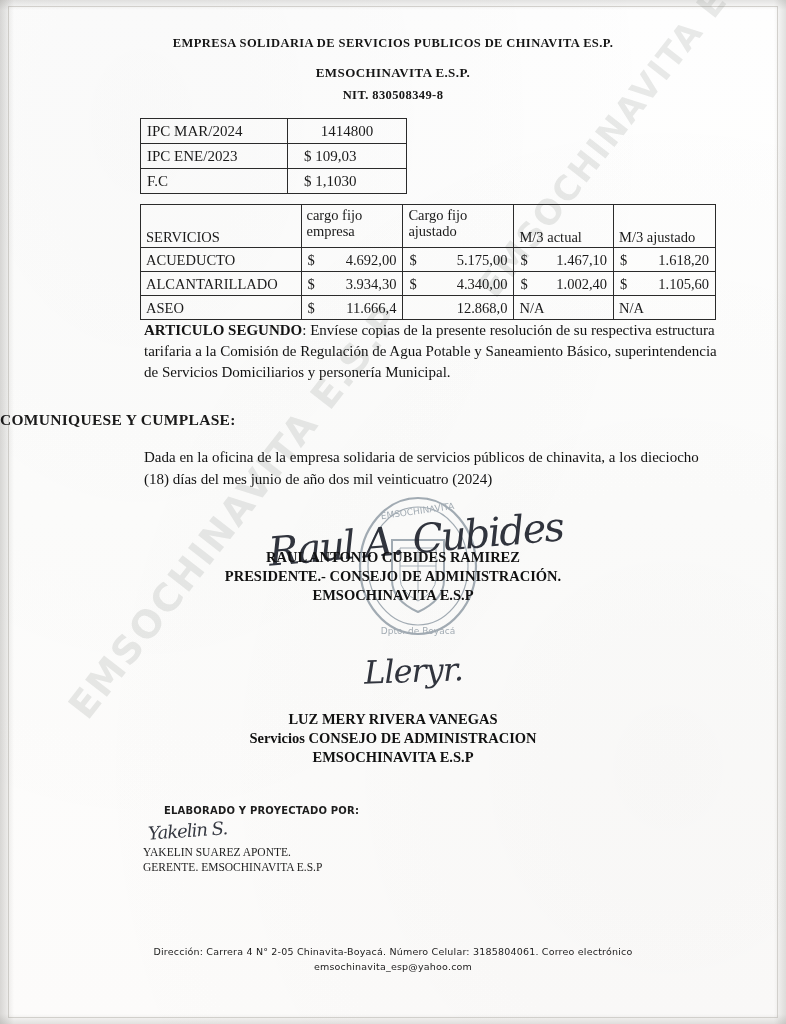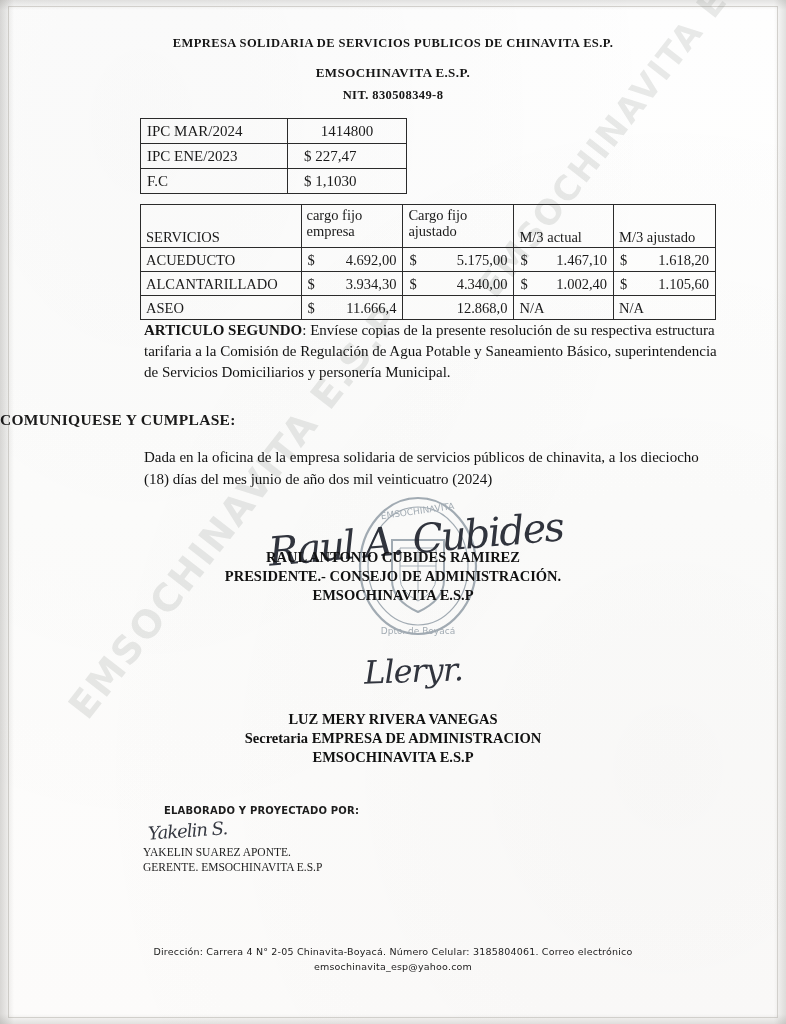--- a/index.html
+++ b/index.html
@@ -302,21 +302,21 @@
     </div>
 
     <table class="ipc-table">
       <tbody>
         <tr>
           <td class="label">IPC MAR/2024</td>
           <td class="val">1414800</td>
         </tr>
         <tr>
           <td class="label">IPC ENE/2023</td>
-          <td class="val money">$ 227,47</td>
+          <td class="val money">$ 109,03</td>
         </tr>
         <tr>
           <td class="label">F.C</td>
           <td class="val money">$ 1,1030</td>
         </tr>
       </tbody>
     </table>
 
     <table class="tarifa-table">
       <tbody>
@@ -406,21 +406,21 @@
     <div class="scrawl" id="scrawl-president">Raul A. Cubides</div>
     <div class="sign-block" id="sign-president">
       <div>RAUL ANTONIO CUBIDES RAMIREZ</div>
       <div>PRESIDENTE.- CONSEJO DE ADMINISTRACIÓN.</div>
       <div>EMSOCHINAVITA E.S.P</div>
     </div>
 
     <div class="scrawl" id="scrawl-secretary">Lleryr.</div>
     <div class="sign-block" id="sign-secretary">
       <div>LUZ MERY RIVERA VANEGAS</div>
-      <div>Secretaria EMPRESA DE ADMINISTRACION</div>
+      <div>Servicios CONSEJO DE ADMINISTRACION</div>
       <div>EMSOCHINAVITA E.S.P</div>
     </div>
 
     <div class="elaborado">ELABORADO Y PROYECTADO POR:</div>
     <div class="scrawl" id="scrawl-elaborado">Yakelin S.</div>
     <div class="elaborado-name">
       <div>YAKELIN SUAREZ APONTE.</div>
       <div>GERENTE. EMSOCHINAVITA E.S.P</div>
     </div>
 

